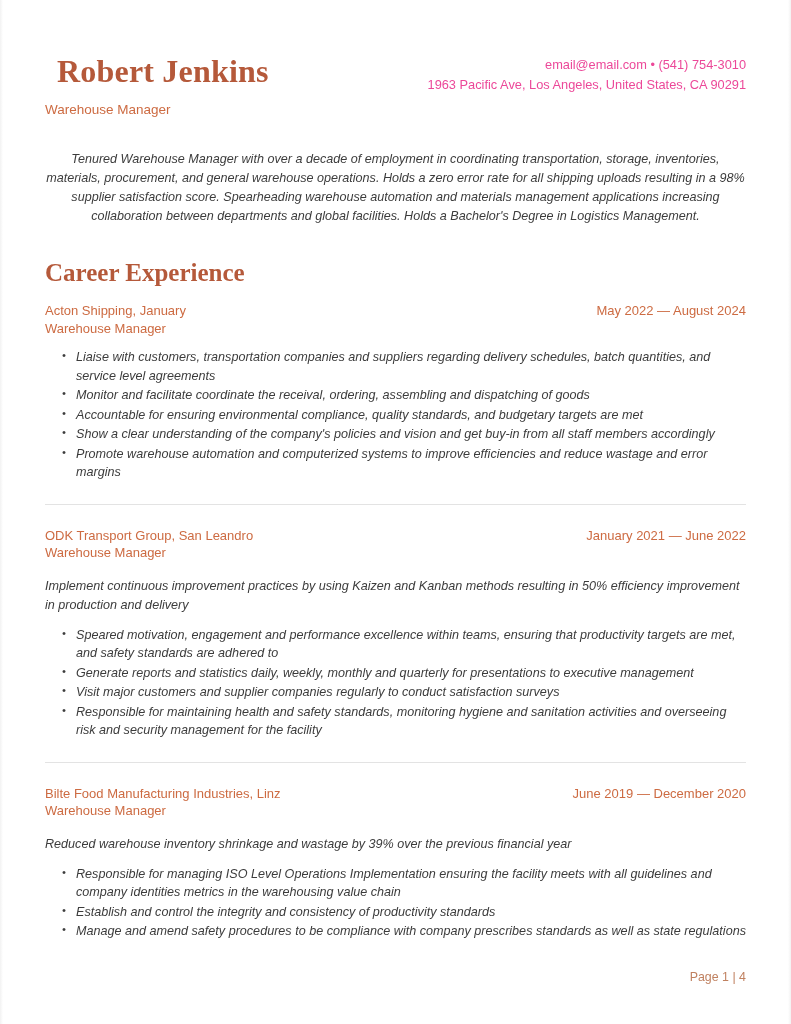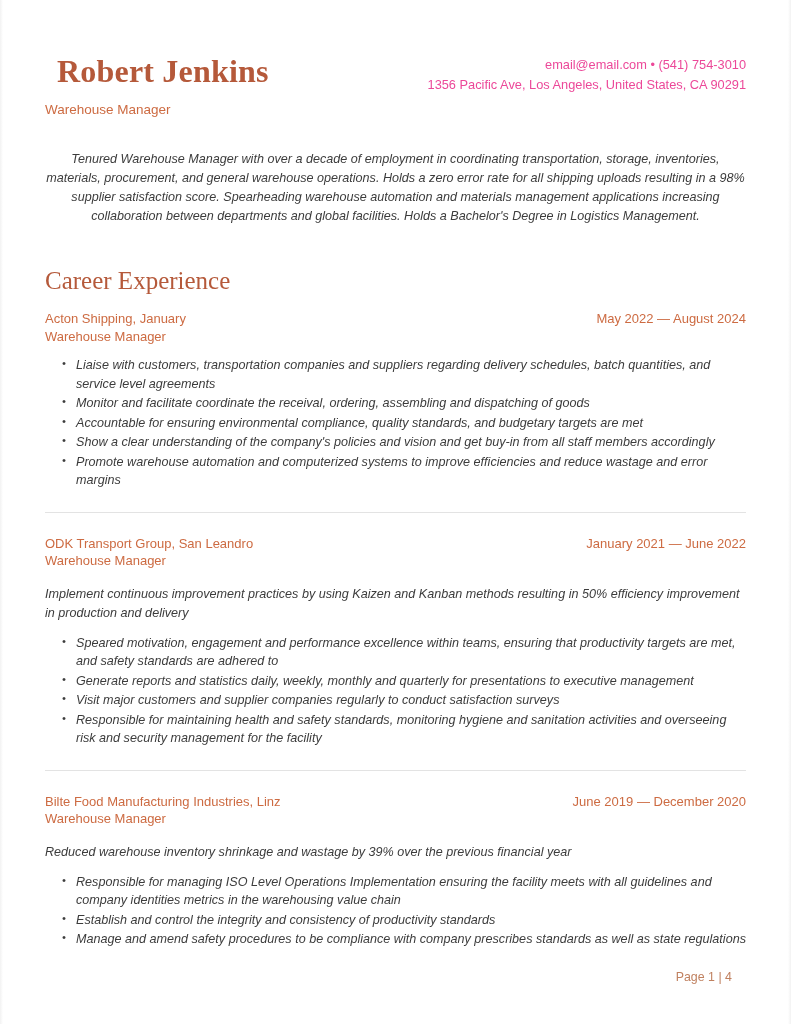--- a/index.html
+++ b/index.html
@@ -77,23 +77,23 @@
     font-style: italic;
     color: #3c3c3c;
     line-height: 1.52;
     text-align: center;
   }
 
   
   .section-heading {
     font-family: "Liberation Serif", serif;
     font-size: 25px;
-    font-weight: 400;
+    font-weight: 700;
     color: #b5593a;
-    margin-top: 40px;
+    margin-top: 32px;
     margin-bottom: 14px;
     line-height: 1.1;
   }
 
   
   .job { padding-top: 2px; }
   .job-divider {
     border: 0;
     border-top: 1px solid #e3e3e3;
     margin: 22px 0 20px 0;
@@ -147,21 +147,21 @@
     position: absolute;
     left: 0;
     top: -1px;
     font-size: 11px;
     color: #3c3c3c;
   }
 
   
   .footer {
     position: absolute;
-    right: 59px;
+    right: 45px;
     bottom: 40px;
     font-size: 12.4px;
     color: #c08160;
   }
 </style>
 </head>
 <body>
 
 <div class="page">
   <div class="edge-left"></div>
@@ -169,21 +169,21 @@
 
   <div class="content">
 
     <div class="header">
       <div class="identity">
         <h1 class="name">Robert Jenkins</h1>
         <div class="role-title">Warehouse Manager</div>
       </div>
       <div class="contact">
         <div class="contact-line">email@email.com • (541) 754-3010</div>
-        <div class="contact-line">1356 Pacific Ave, Los Angeles, United States, CA 90291</div>
+        <div class="contact-line">1963 Pacific Ave, Los Angeles, United States, CA 90291</div>
       </div>
     </div>
 
     <div class="summary">Tenured Warehouse Manager with over a decade of employment in coordinating transportation, storage, inventories, materials, procurement, and general warehouse operations. Holds a zero error rate for all shipping uploads resulting in a 98% supplier satisfaction score. Spearheading warehouse automation and materials management applications increasing collaboration between departments and global facilities. Holds a Bachelor's Degree in Logistics Management.</div>
 
     <div class="section">
       <div class="section-heading">Career Experience</div>
 
       <div class="job">
         <div class="job-head">

